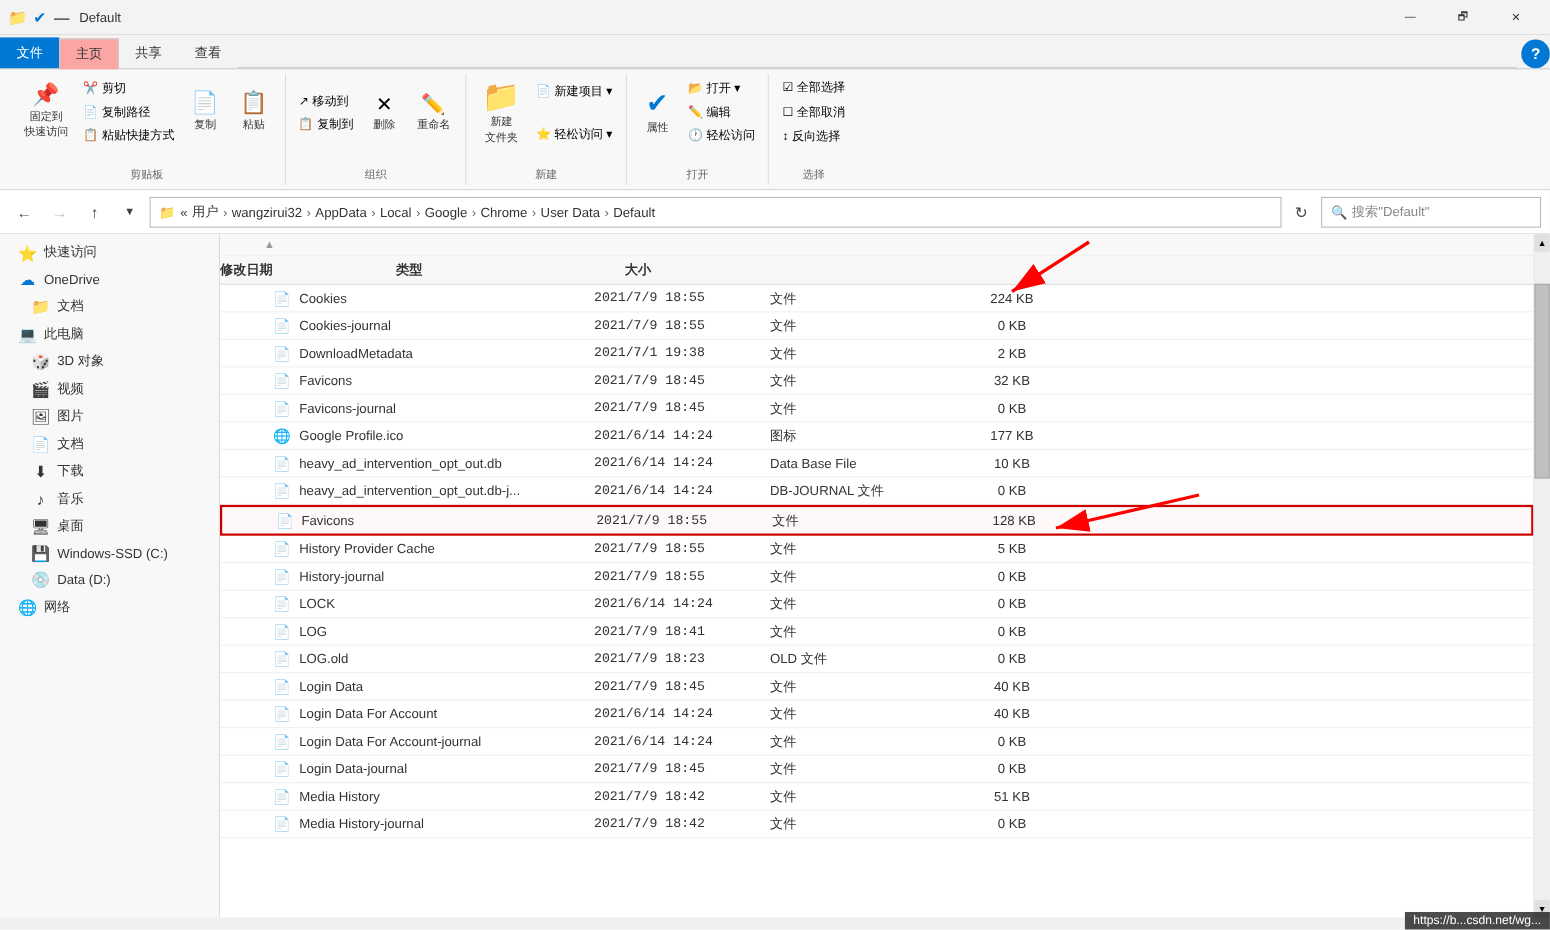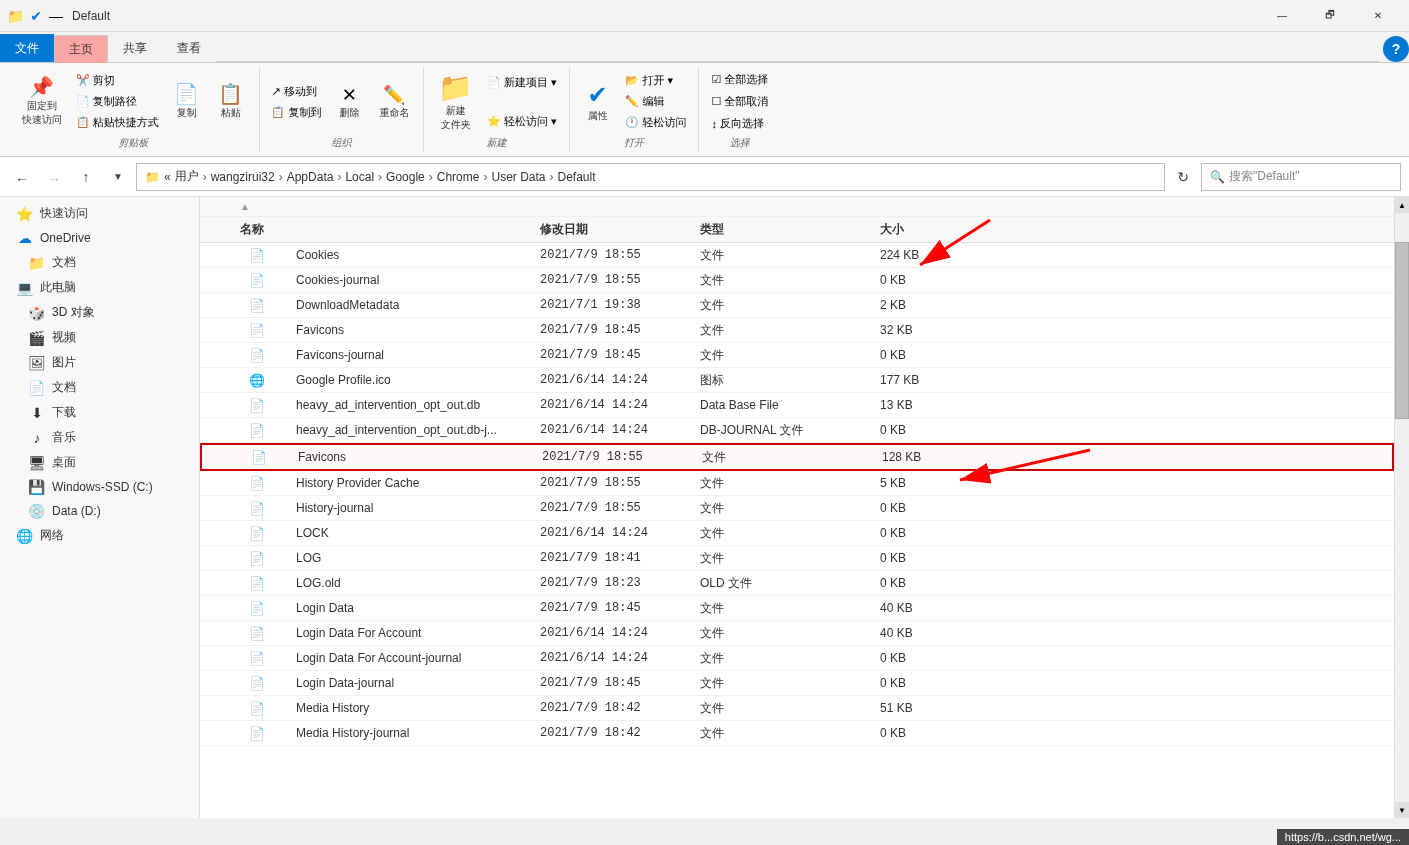--- a/index.html
+++ b/index.html
@@ -73,23 +73,22 @@
     .ribbon-group:last-child { border-right: none; }
     .ribbon-group-buttons {
       display: flex;
       gap: 4px;
       flex: 1;
       align-items: center;
     }
     .ribbon-group-label {
       font-size: 10px;
       color: #666;
-      margin-top: 2px;
+      margin-top: 18px;
       text-align: center;
-      font-style: italic;
     }
     .ribbon-btn {
       display: flex;
       flex-direction: column;
       align-items: center;
       cursor: pointer;
       padding: 2px 6px;
       border-radius: 2px;
       min-width: 40px;
     }
@@ -218,22 +217,22 @@
       display: flex;
       align-items: center;
       padding: 3px 0;
       border-bottom: 1px solid #f0f0f0;
       font-size: 12px;
       color: #333;
       cursor: pointer;
     }
     .file-row .col-name { display: flex; align-items: center; gap: 6px; }
     .file-icon { width: 18px; height: 18px; margin-left: 8px; flex-shrink: 0; display: flex; align-items: center; justify-content: center; font-size: 13px; }
-    .file-name-text { flex: 1; margin-left: 24px; }
-    .col-size { text-align: left; }
+    .file-name-text { flex: 1; }
+    .col-size { text-align: center; }
 
     
     .status-bar {
       height: 26px;
       background: #f3f3f3;
       border-top: 1px solid #ccc;
       display: flex;
       align-items: center;
       padding: 0 12px;
       font-size: 12px;
@@ -499,21 +498,20 @@
         <span>网络</span>
       </div>
     </div>
 
     <div class="file-list" style="position:relative;">
 
       <div style="height:20px;background:#f8f8f8;border-bottom:1px solid #eee;display:flex;align-items:center;padding-left:40px;">
         <span style="font-size:10px;color:#999;">▲</span>
       </div>
       <div class="file-list-header">
-        <div class="col-name" style="padding-left:40px;">名称</div>
         <div class="col-date">修改日期</div>
         <div class="col-type">类型</div>
         <div class="col-size">大小</div>
       </div>
 
       <div class="file-row">
         <div class="col-name">
             <span class="file-icon">📄</span>
             <span class="file-name-text">Cookies</span>
           </div>
@@ -566,21 +564,21 @@
         <div class="col-type">图标</div>
         <div class="col-size">177 KB</div>
       </div>
       <div class="file-row">
         <div class="col-name">
             <span class="file-icon">📄</span>
             <span class="file-name-text">heavy_ad_intervention_opt_out.db</span>
           </div>
         <div class="col-date">2021/6/14 14:24</div>
         <div class="col-type">Data Base File</div>
-        <div class="col-size">13 KB</div>
+        <div class="col-size">10 KB</div>
       </div>
       <div class="file-row">
         <div class="col-name">
             <span class="file-icon">📄</span>
             <span class="file-name-text">heavy_ad_intervention_opt_out.db-j...</span>
           </div>
         <div class="col-date">2021/6/14 14:24</div>
         <div class="col-type">DB-JOURNAL 文件</div>
         <div class="col-size">0 KB</div>
       </div>

